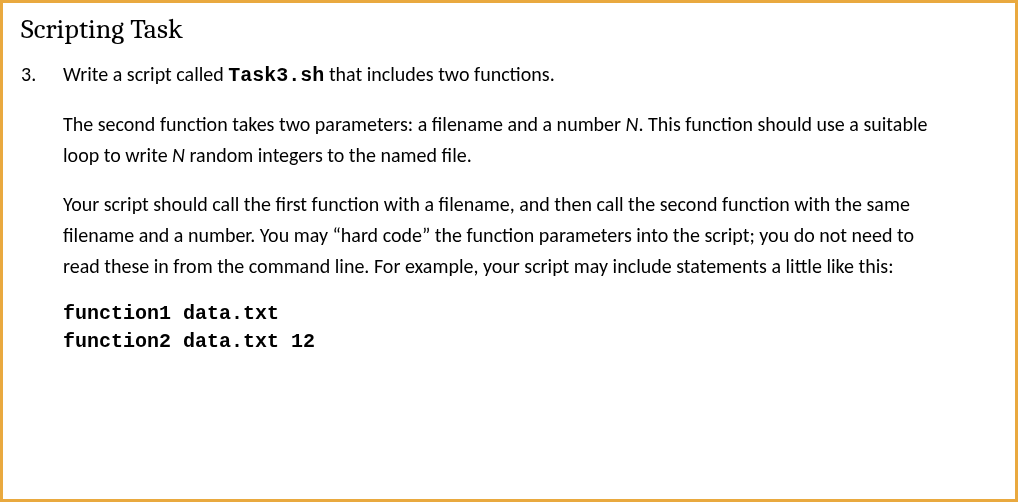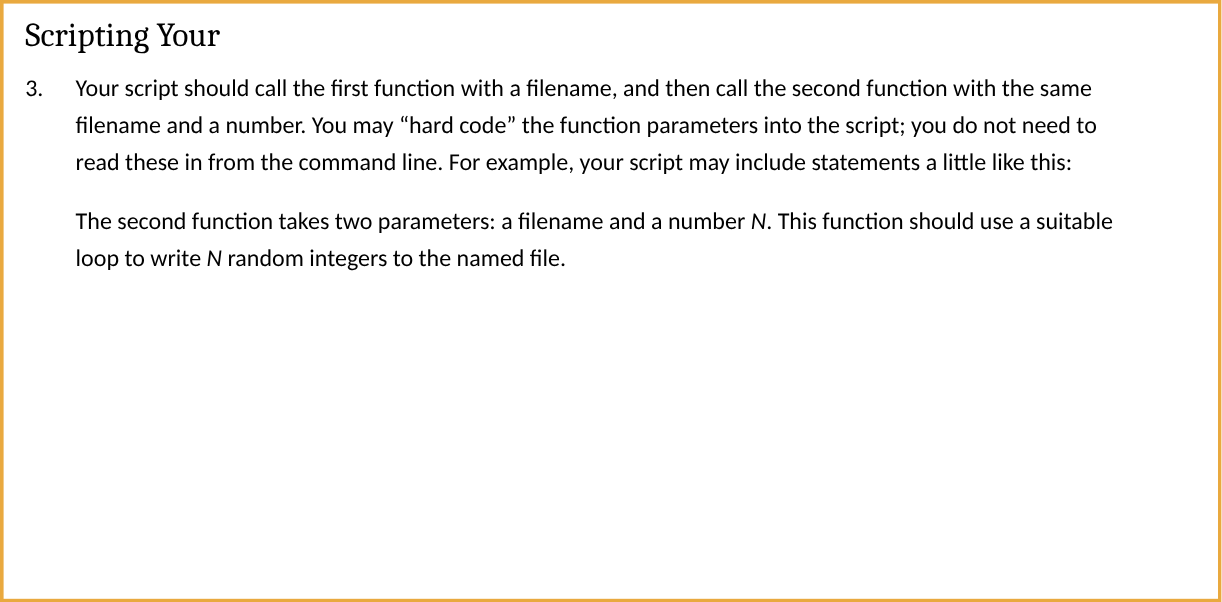--- a/index.html
+++ b/index.html
@@ -56,30 +56,35 @@
     font-size: 20px;
     line-height: 1.4;
     white-space: pre;
     margin: 0;
   }
 </style>
 </head>
 <body>
 
 <div class="frame">
-  <h1 class="title">Scripting Your</h1>
+  <h1 class="title">Scripting Task</h1>
 
   <div class="task">
     <div class="num">3.</div>
     <div class="body">
 
+      <p>
+        <span>Write a script called </span><span class="mono">Task3.sh</span><span> that includes two functions.</span>
+      </p>
 
-
-      <p>Your script should call the first function with a filename, and then call the second function with the same filename and a number.  You may “hard code” the function parameters into the script; you do not need to read these in from the command line.  For example, your script may include statements a little like this:</p>
 
       <p>
         <span>The second function takes two parameters: a filename and a number </span><span class="ital">N</span><span>.  This function should use a suitable loop to write </span><span class="ital">N</span><span> random integers to the named file.</span>
       </p>
 
+      <p>Your script should call the first function with a filename, and then call the second function with the same filename and a number.  You may “hard code” the function parameters into the script; you do not need to read these in from the command line.  For example, your script may include statements a little like this:</p>
+
+      <div class="codeblock"><span>function1 data.txt</span>
+<span>function2 data.txt 12</span></div>
 
     </div>
   </div>
 </div>
 
 </body></html>

